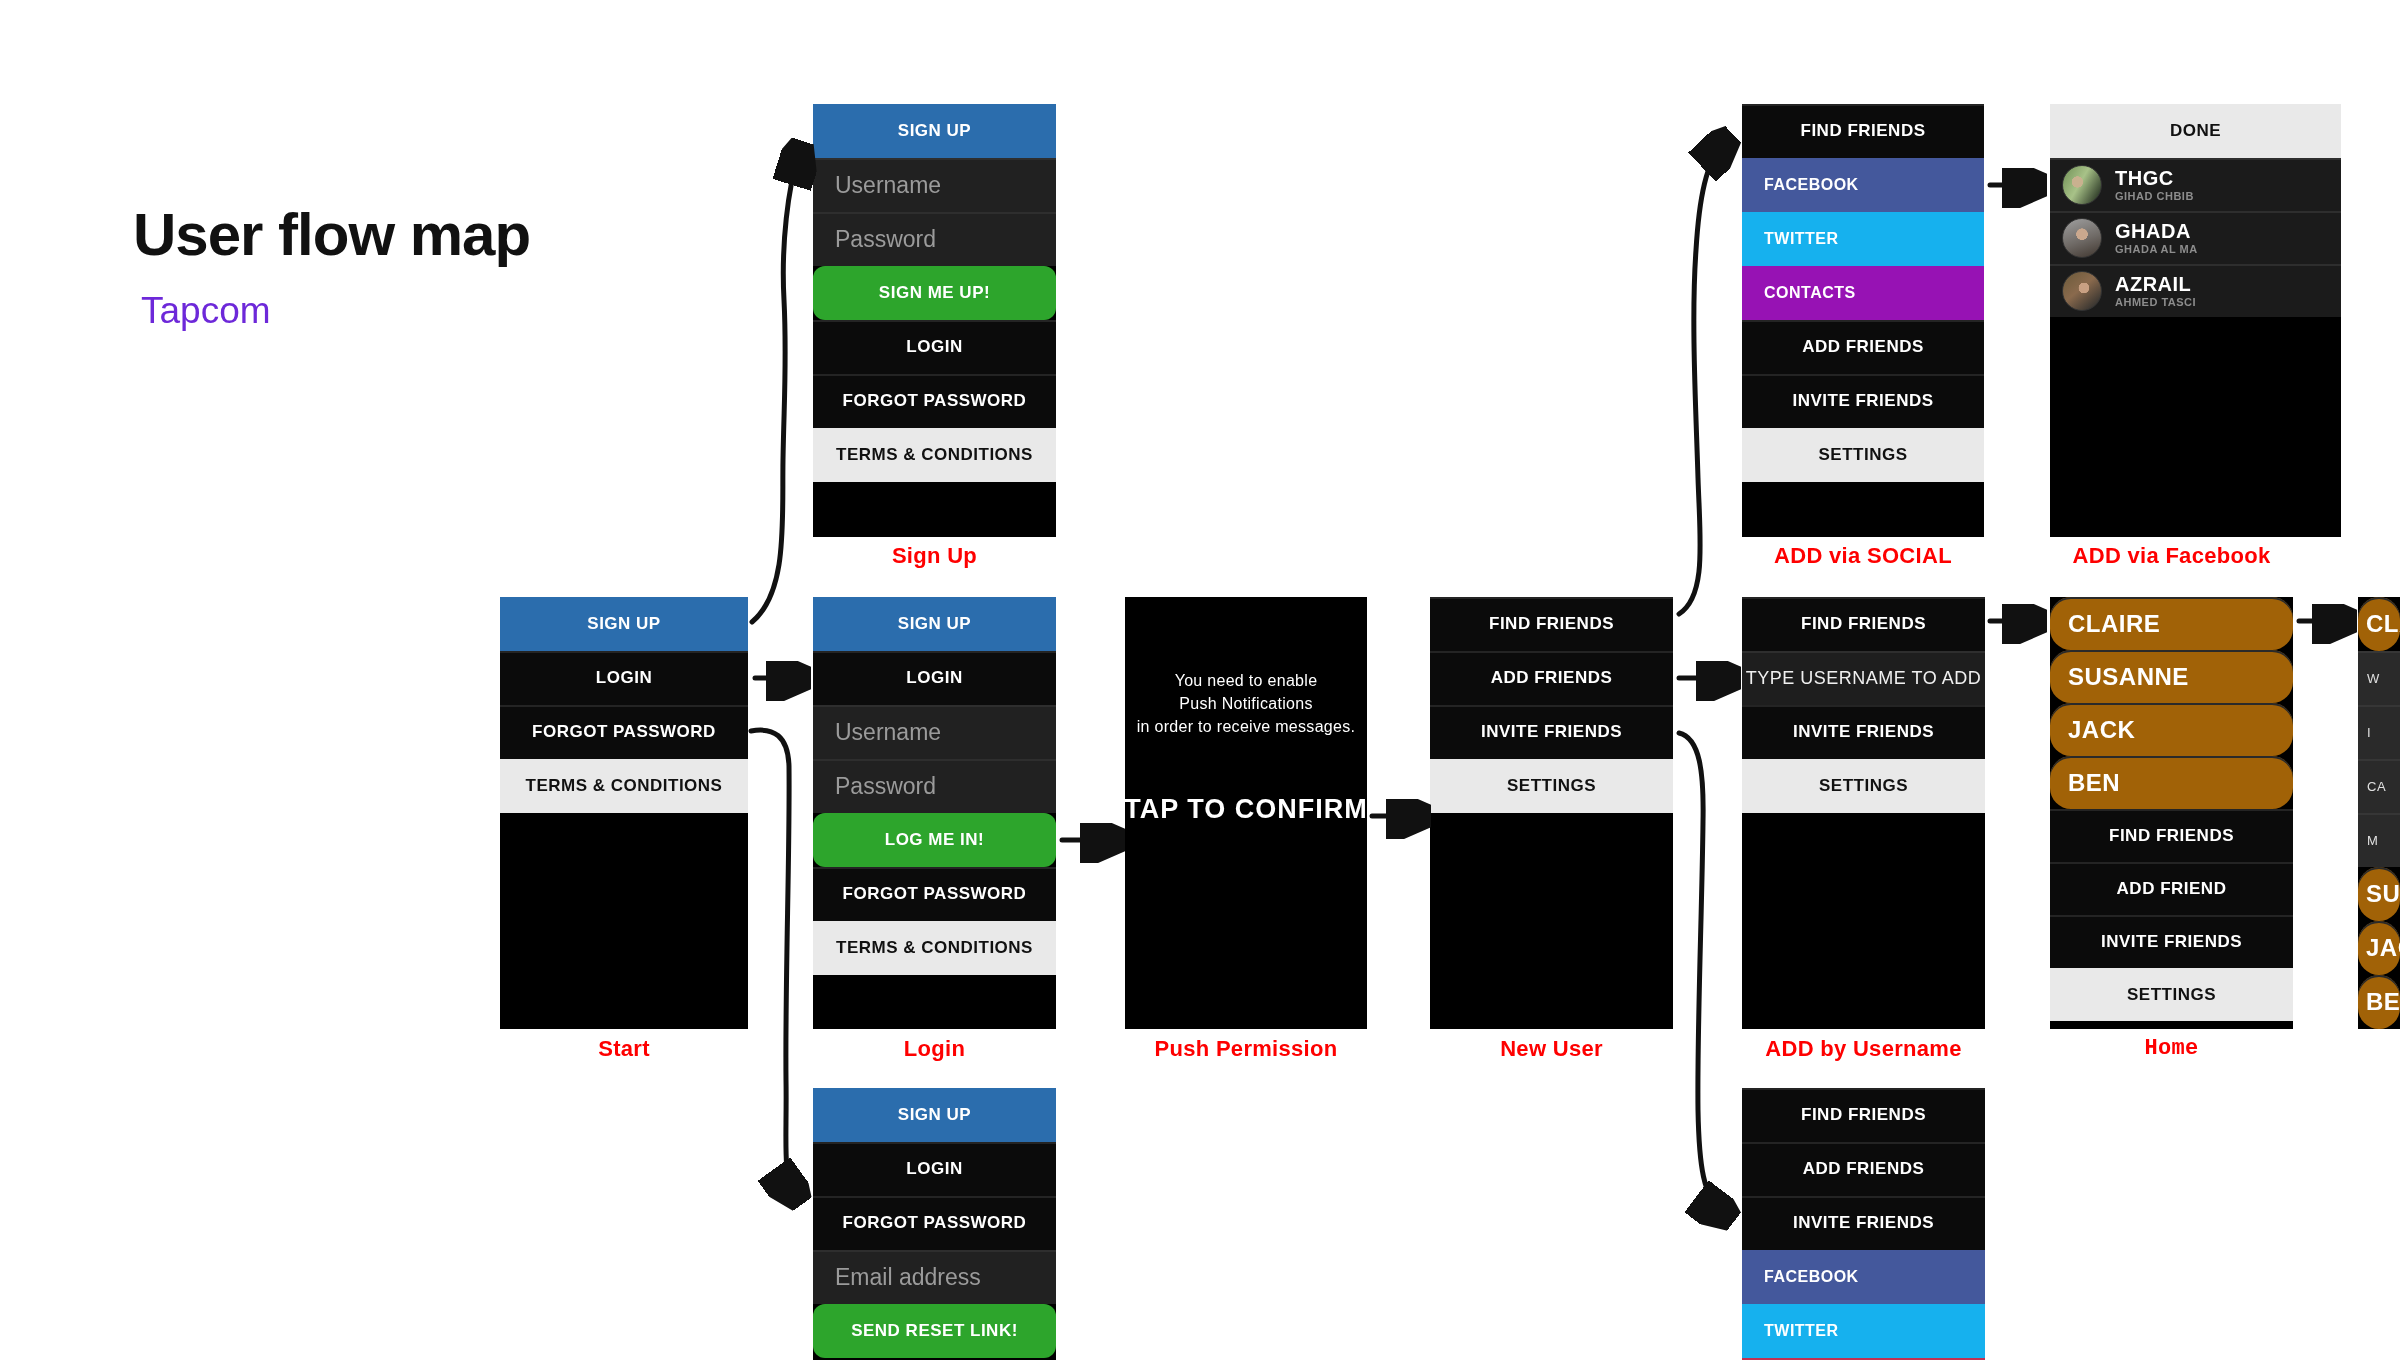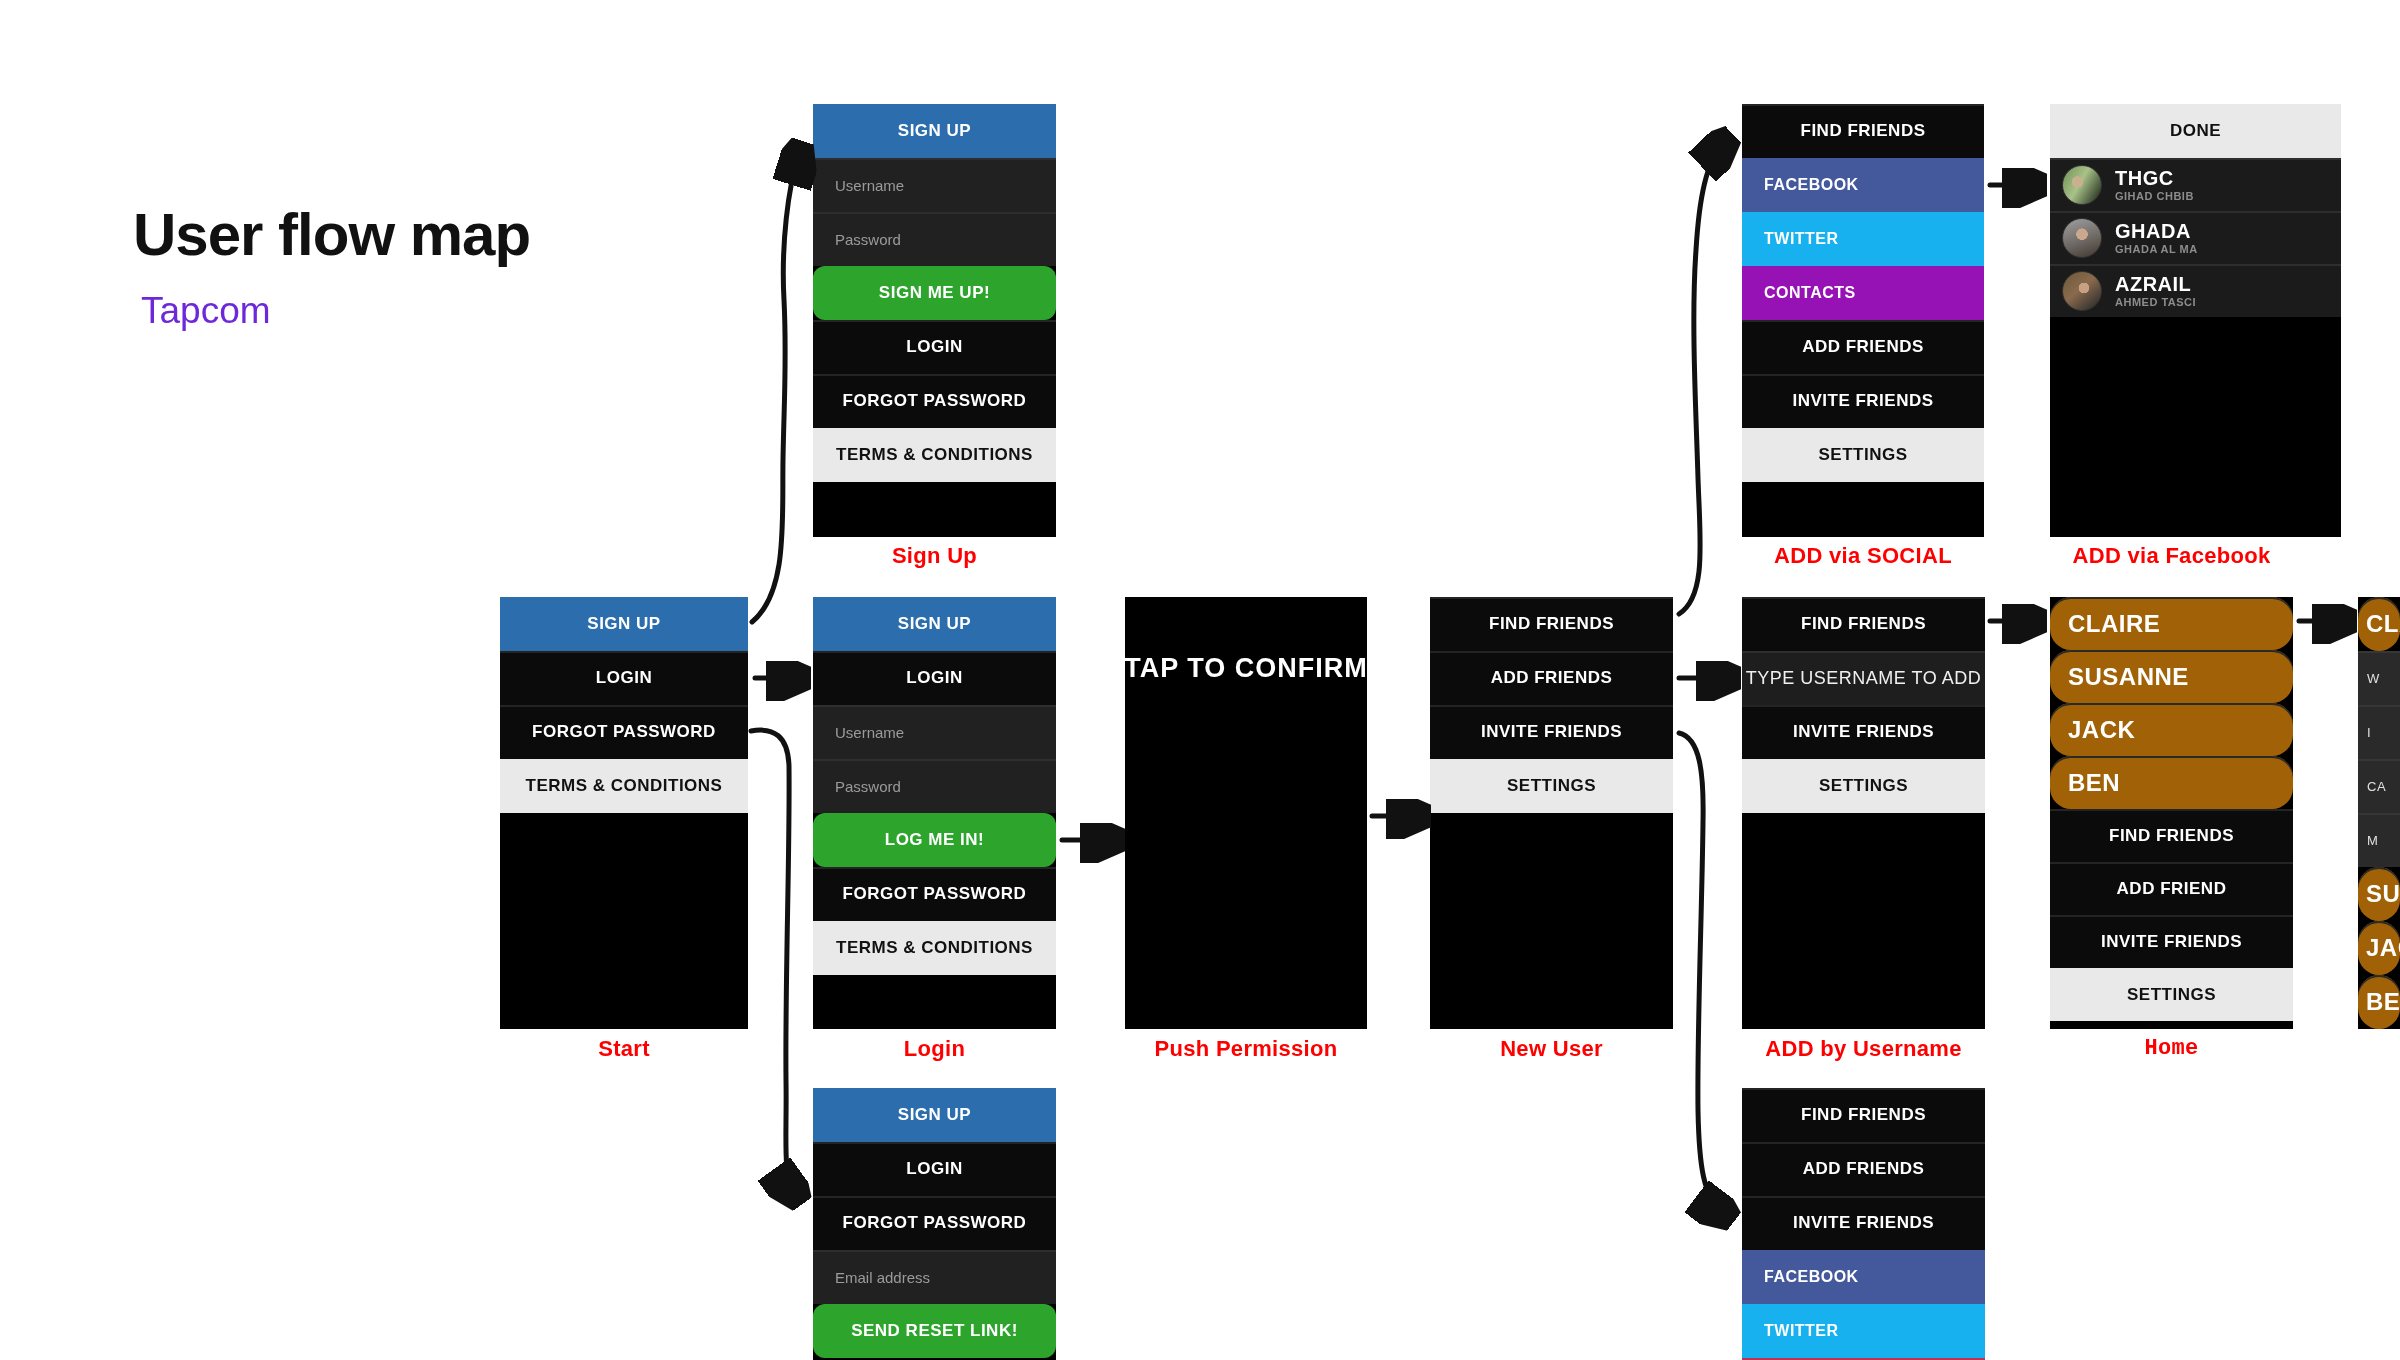--- a/index.html
+++ b/index.html
@@ -25,21 +25,21 @@
   #s11{left:1742px;top:1088px;width:243px;height:272px;}
 
   .row{flex:0 0 54px;display:flex;align-items:center;justify-content:center;
        color:#fff;font-weight:bold;font-size:17px;letter-spacing:.5px;white-space:nowrap;}
   .header-blue{background:#2b6dad;}
   .button-black{background:#0b0b0b;box-shadow:inset 0 2px 0 #242424;}
   .button-green{background:#2da52c;border-radius:12px;}
   .button-light{background:#e9e9e9;color:#111;}
   .header-light{background:#e9e9e9;color:#111;}
   .input{background:#212121;justify-content:flex-start;padding-left:22px;color:#9b9b9b;
-         font-weight:normal;font-size:15px;letter-spacing:0;box-shadow:inset 0 2px 0 #2e2e2e;}
+         font-weight:normal;font-size:23px;letter-spacing:0;box-shadow:inset 0 2px 0 #2e2e2e;}
   .input-center{background:#1e1e1e;color:#f0f0f0;font-weight:normal;font-size:18px;box-shadow:inset 0 2px 0 #2e2e2e;}
   .social-fb{background:#44589c;justify-content:flex-start;padding-left:22px;font-size:16px;}
   .social-tw{background:#16b1ee;justify-content:flex-start;padding-left:22px;font-size:16px;}
   .social-ct{background:#9712b4;justify-content:flex-start;padding-left:22px;font-size:16px;}
   .social-cr{background:#c23152;}
   .filler{flex:1 1 auto;background:#000;}
 
   .friend{flex:0 0 53px;background:#1b1b1b;justify-content:flex-start;padding-left:12px;
           box-shadow:inset 0 2px 0 #2e2e2e;}
   .avatar{width:38px;height:38px;border-radius:50%;margin-right:13px;flex:none;border:1px solid #333;}
@@ -109,20 +109,25 @@
       <div class="row header-blue">SIGN UP</div>
       <div class="row button-black">LOGIN</div>
       <div class="row input">Username</div>
       <div class="row input">Password</div>
       <div class="row button-green">LOG ME IN!</div>
       <div class="row button-black">FORGOT PASSWORD</div>
       <div class="row button-light">TERMS &amp; CONDITIONS</div>
       <div class="row filler"></div>
     </div>
   <div class="phone" id="s3">
+      <div class="row push-text">
+        <div>You need to enable</div>
+        <div>Push Notifications</div>
+        <div>in order to receive messages.</div>
+      </div>
       <div class="row push-cta">TAP TO CONFIRM</div>
       <div class="row filler"></div>
     </div>
   <div class="phone" id="s4">
       <div class="row button-black">FIND FRIENDS</div>
       <div class="row button-black">ADD FRIENDS</div>
       <div class="row button-black">INVITE FRIENDS</div>
       <div class="row button-light">SETTINGS</div>
       <div class="row filler"></div>
     </div>

